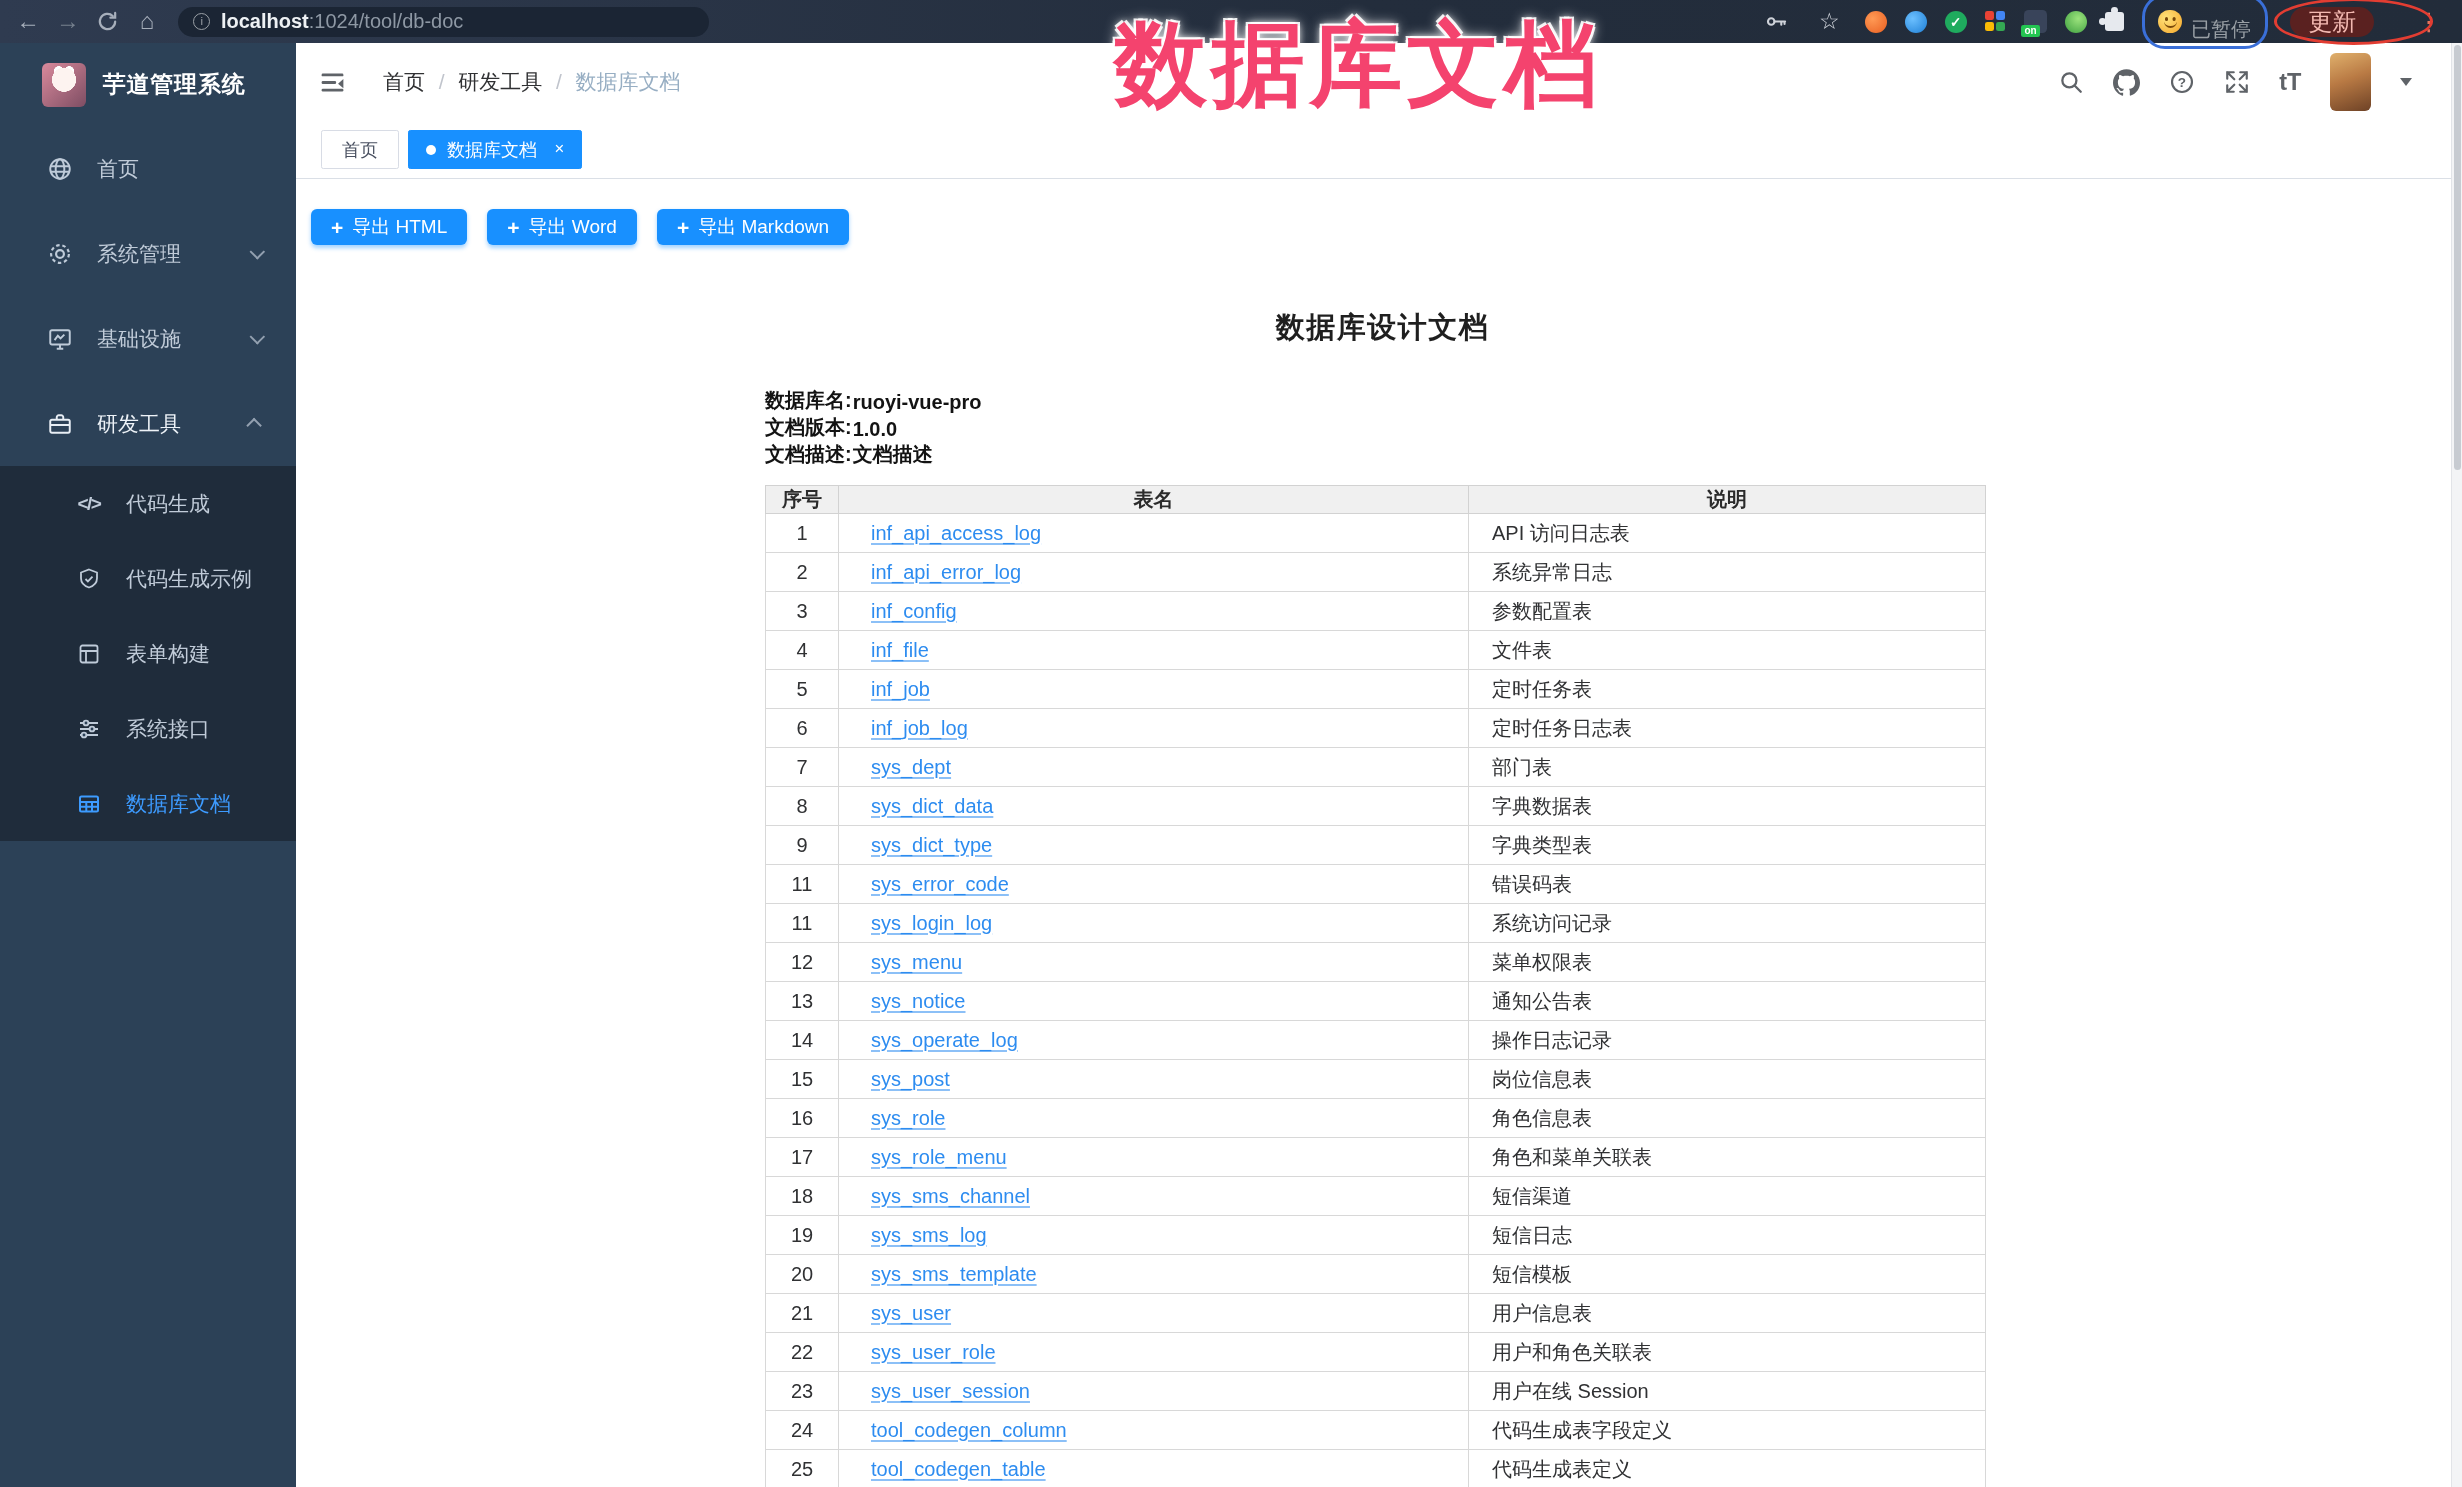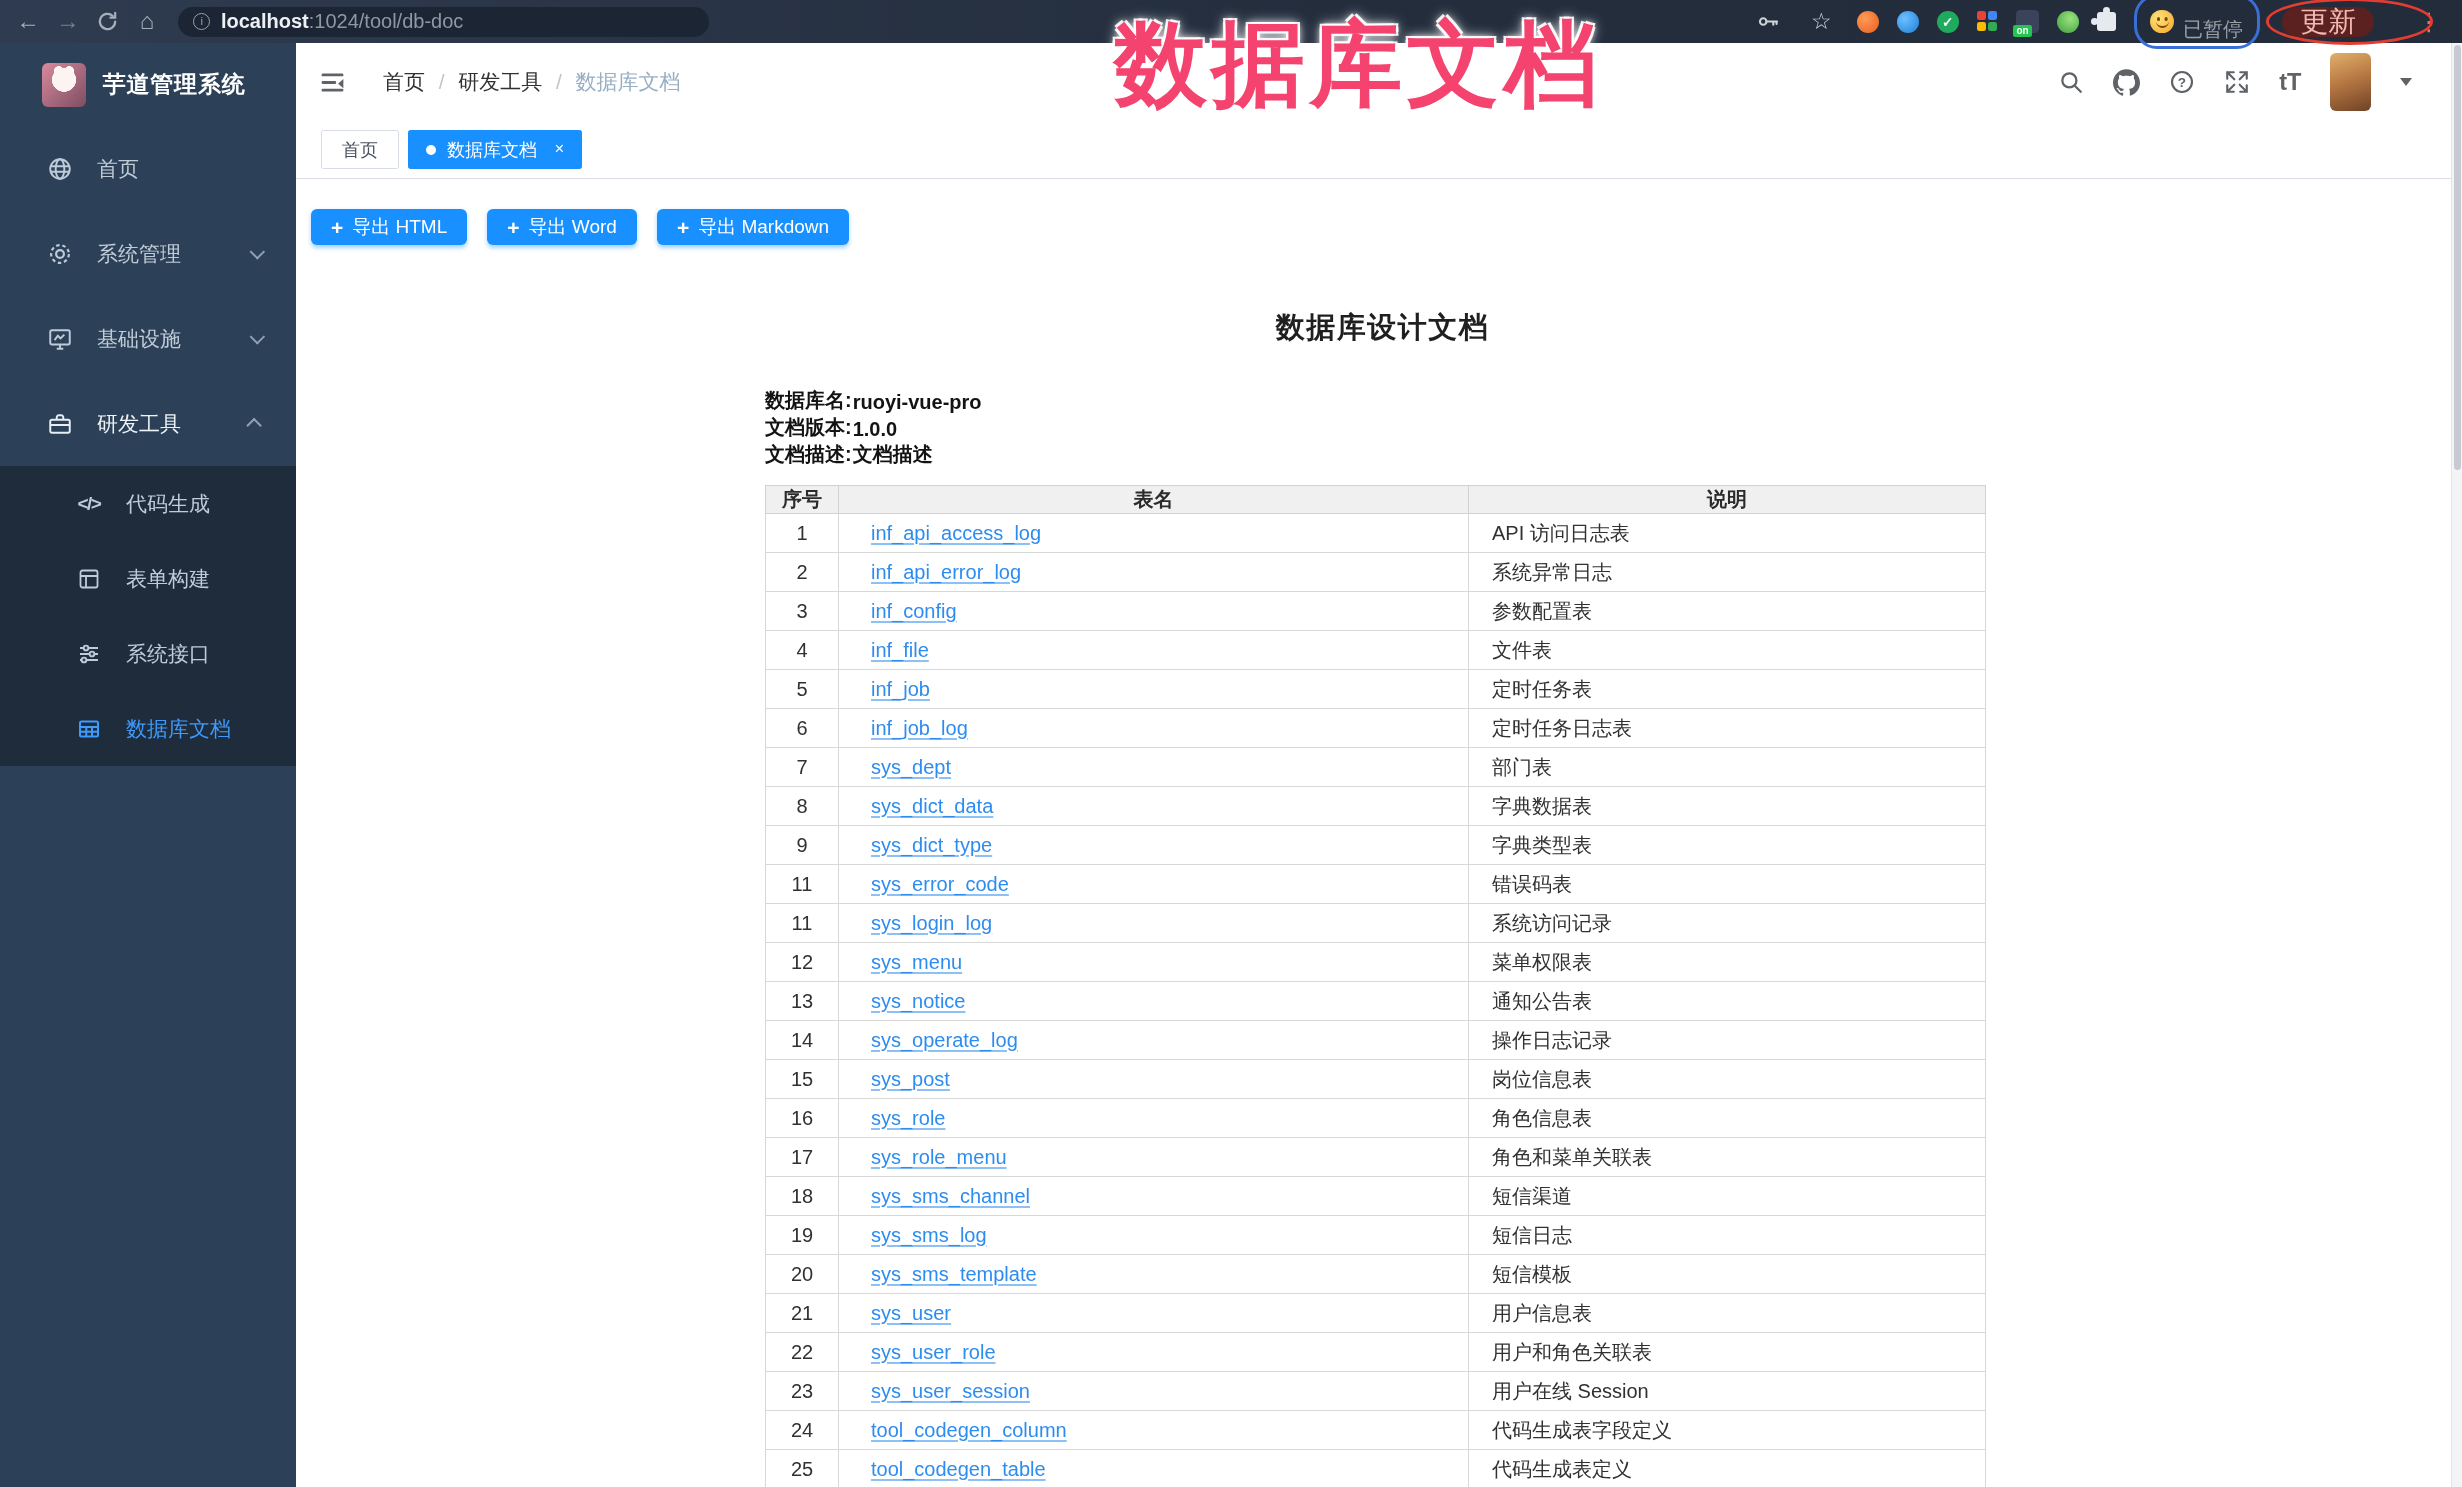--- a/index.html
+++ b/index.html
@@ -35,21 +35,21 @@
   .puzzle::before { content:""; position:absolute; top:-5.3px; left:6px; width:6.8px; height:6.8px; border-radius:50%; background:#e6e9ee; }
   .puzzle::after  { content:""; position:absolute; left:-5.3px; top:6px;  width:6.8px; height:6.8px; border-radius:50%; background:#e6e9ee; }
   .paused-group { position:relative; display:flex; align-items:center; gap:9px; padding:6px 16.7px; }
   .annotation-blue { position:absolute; inset:0; border:3px solid #3a6fd8; border-radius:23px; pointer-events:none; }
   .smiley { width:23.5px; height:23.5px; border-radius:50%; background:radial-gradient(circle at 35% 35%,#ffe27a,#f4a62a); position:relative; }
   .smiley::before { content:""; position:absolute; width:3px; height:4.6px; background:#77480a; border-radius:1.5px; left:6.8px; top:6.8px; box-shadow:7.6px 0 0 #77480a; }
   .smiley::after { content:""; position:absolute; left:5.3px; right:5.3px; top:7.6px; height:8.3px; border-bottom:2.3px solid #77480a; border-radius:0 0 9px 9px; }
   .paused-label { font-size:20px; color:#9aa0a6; white-space:nowrap;margin-top:16px; }
   .update-wrap { position:relative; margin:0 20px 0 4.6px; }
   .update-btn { height:30px; padding:0 18px; border-radius:16px; background:#5a2120; color:#f3b9b1;
-    font-size:28px; display:flex; align-items:center; white-space:nowrap; }
+    font-size:24px; display:flex; align-items:center; white-space:nowrap; }
   .annotation-red { position:absolute; left:-16.7px; top:-8.3px; right:-59px; bottom:-8.3px;
     border:3px solid #e23d32; border-radius:50%; pointer-events:none; }
   .kebab { color:#e5735b; font-size:24px; line-height:1; padding:0 4.6px; }
 
   
   .sidebar { position:absolute; left:0; top:43px; width:296px; bottom:0; background:#2c4157; z-index:5; }
   .logo-row { height:83px; display:flex; align-items:center; gap:16.7px; padding-left:42px; }
   .logo-avatar { width:44px; height:44px; border-radius:6px; flex:0 0 auto;
     background:radial-gradient(circle at 50% 38%, #fdf3f0 0 34%, rgba(0,0,0,0) 35%),
                radial-gradient(circle at 38% 18%, #fff 0 10%, rgba(0,0,0,0) 11%),
@@ -231,20 +231,29 @@
         <span class="chev up"></span>
       </div>
       <div class="submenu">
         <div class="menu-item">
           <span class="mi-icon code-glyph">&lt;/&gt;</span>
           <span class="mi-label">代码生成</span>
         </div>
         <div class="menu-item">
           <span class="mi-icon">
             <svg width="24" height="24" viewBox="0 0 24 24" fill="none" stroke="#bfcbd9" stroke-width="1.8">
+              <path d="M12 2.5 20 5.5v5.8c0 4.8-3.6 7.8-8 9.2-4.4-1.4-8-4.4-8-9.2V5.5z"></path>
+                <path d="M8.5 12l2.4 2.4 4.6-4.8"></path>
+            </svg>
+          </span>
+          <span class="mi-label">代码生成示例</span>
+        </div>
+        <div class="menu-item">
+          <span class="mi-icon">
+            <svg width="24" height="24" viewBox="0 0 24 24" fill="none" stroke="#bfcbd9" stroke-width="1.8">
               <rect x="3.5" y="3.5" width="17" height="17" rx="2"></rect>
                 <path d="M3.5 9h17M9 9v11.5"></path>
             </svg>
           </span>
           <span class="mi-label">表单构建</span>
         </div>
         <div class="menu-item">
           <span class="mi-icon">
             <svg width="24" height="24" viewBox="0 0 24 24" fill="none" stroke="#bfcbd9" stroke-width="1.9">
               <path d="M3 6h18M3 12h18M3 18h18"></path>

